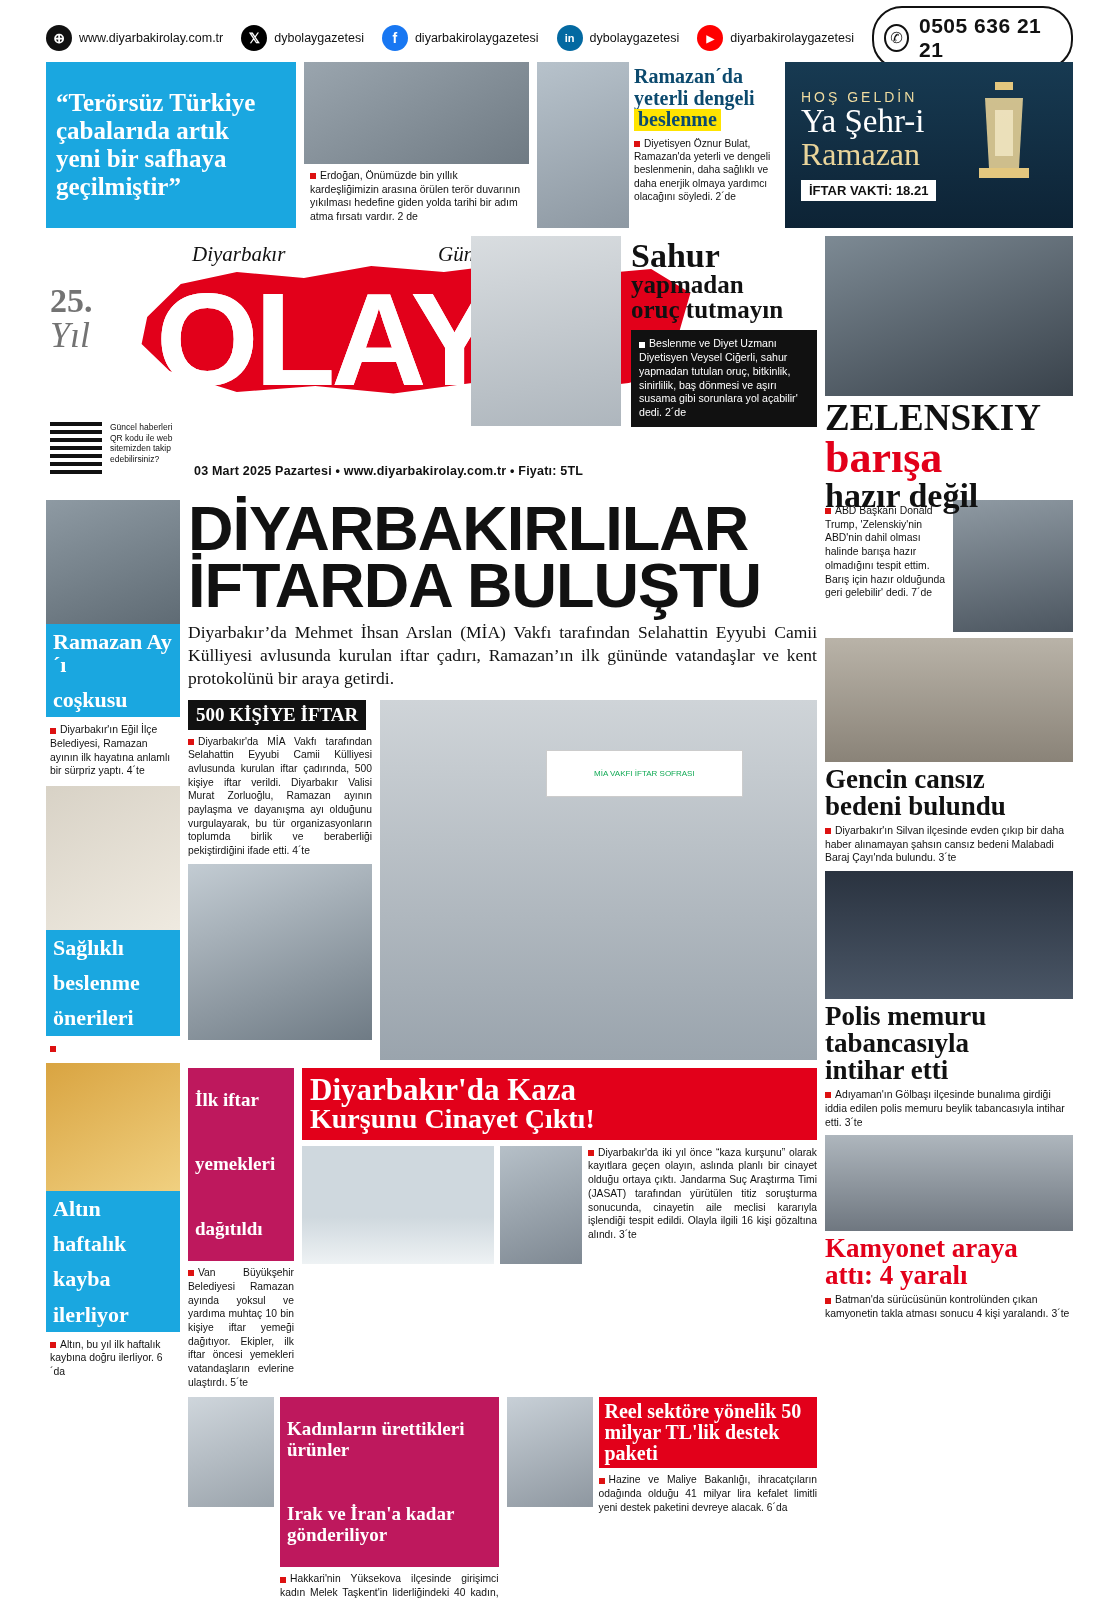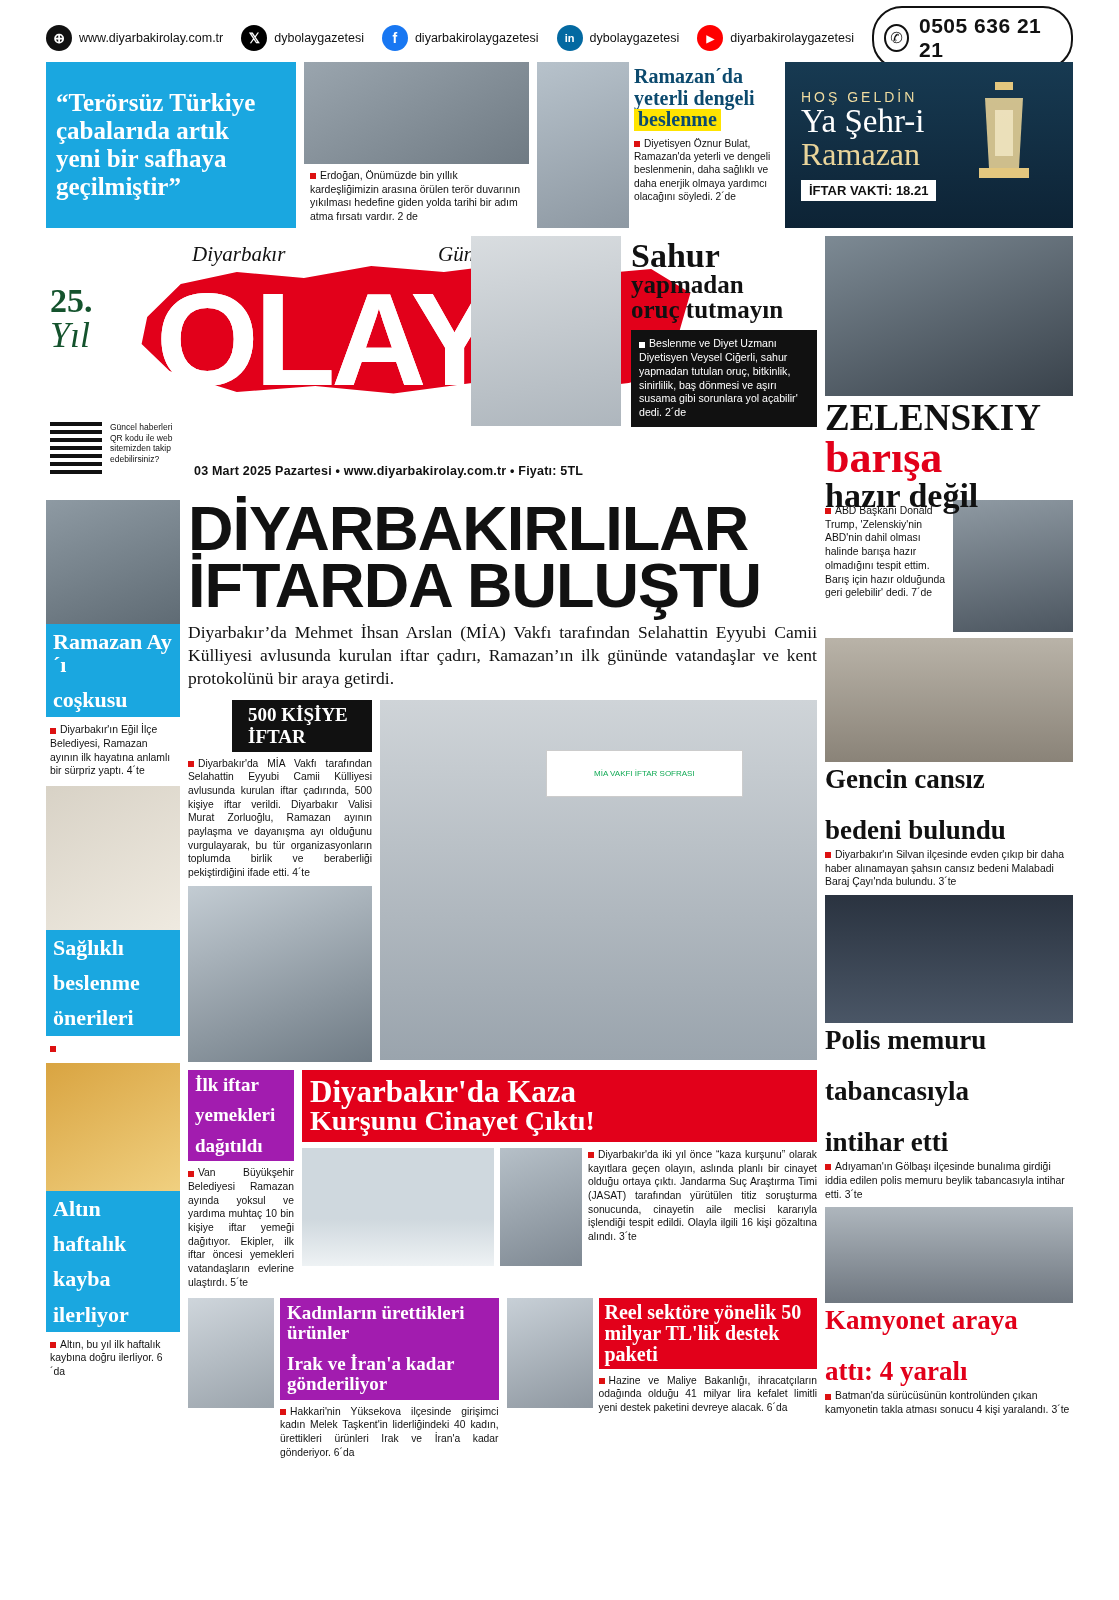--- a/index.html
+++ b/index.html
@@ -48,21 +48,21 @@
         display:flex; flex-direction:column; justify-content:center; padding-left:16px;}
   .t4 .hg { font-size:14px; letter-spacing:3px; color:#f0dca0; }
   .t4 .ys { font-size:33px; font-family:"Liberation Serif",serif; color:#fff; line-height:1.0; }
   .t4 .rm { font-size:32px; font-family:"Liberation Serif",serif; color:#e9d49a; line-height:1.05;}
   .t4 .iftar { margin-top:8px; background:#fff; color:#111; font-weight:bold; font-size:13px; padding:3px 8px; display:inline-block; width:max-content;}
   .lantern { position:absolute; right:30px; top:18px; width:78px; height:120px; }
 
   
   .mast { display:flex; height:258px; margin-top:8px; gap:8px; }
   .mastleft { flex:1; position:relative; }
-  .yil { position:absolute; left:4px; top:46px; color:#14532d; font-family:"Liberation Serif",serif; }
+  .yil { position:absolute; left:4px; top:46px; color:#737373; font-family:"Liberation Serif",serif; }
   .yil .n { font-size:34px; font-weight:bold; }
   .yil .y { font-size:36px; font-style:italic; margin-top:-6px; }
   .diyar { position:absolute; left:146px; top:6px; font-family:"Liberation Serif",serif; font-style:italic; font-size:21px; }
   .gdogu { position:absolute; left:392px; top:6px; font-family:"Liberation Serif",serif; font-style:italic; font-size:21px; }
   .olaywrap { position:absolute; left:90px; top:18px; width:560px; height:150px; }
   .olaytxt { position:absolute; left:20px; top:10px; font-size:132px; font-weight:bold; color:#fff;
              font-family:"Liberation Sans",sans-serif; letter-spacing:-4px; -webkit-text-stroke:0px;
              text-shadow:0 0 0 #fff; }
   .mapblob { position:absolute; inset:0; background:#e2001a;
              clip-path:polygon(2% 42%,8% 20%,18% 12%,30% 16%,42% 8%,55% 12%,68% 6%,80% 14%,92% 10%,99% 26%,97% 52%,99% 74%,88% 86%,74% 92%,60% 86%,46% 93%,32% 88%,18% 92%,6% 78%,1% 60%); }
@@ -94,31 +94,31 @@
   .kicker { background:#1aa7e0; color:#fff; font-weight:bold; font-size:22px; line-height:1.05;
             padding:6px 7px; font-family:"Liberation Serif",serif; }
   .blurb { font-size:10.4px; line-height:1.32; padding:6px 4px 8px 4px; }
   .sq { display:inline-block; width:6px;height:6px;background:#d11; margin-right:4px; vertical-align:middle;}
   .ph { background:#b9c4cc; }
 
   .bigtitle { font-size:63px; font-weight:bold; line-height:.9; letter-spacing:-1px;
               font-family:"Liberation Sans",sans-serif; }
   .lead { font-size:17.5px; line-height:1.3; font-family:"Liberation Serif",serif; margin-top:8px; text-align:justify;}
 
-  .label500 { background:#111; color:#fff; font-weight:bold; font-size:19px; padding:4px 16px; display:inline-block;
-              font-family:"Liberation Serif",serif;margin-left:44px;}
+  .label500 { background:#111; color:#fff; font-weight:bold; font-size:19px; padding:4px 8px; display:inline-block;
+              font-family:"Liberation Serif",serif;}
   .col2txt { font-size:10.3px; line-height:1.33; margin-top:5px; text-align:justify;}
 
   .redbox { background:#e2001a; color:#fff; padding:6px 8px; }
   .redbox .r1 { font-size:31px; font-weight:bold; line-height:1.02; font-family:"Liberation Serif",serif;}
   .redbox .r2 { font-size:28px; font-weight:bold; line-height:1.02; font-family:"Liberation Serif",serif;}
 
-  .bluebox { background:#a21caf; color:#fff; padding:5px 7px; font-weight:bold; font-size:19px; line-height:1.08;
+  .bluebox { background:#be185d; color:#fff; padding:22px 7px; font-weight:bold; font-size:19px; line-height:1.08;
              font-family:"Liberation Serif",serif; }
-  .rlabel { font-size:27px; font-weight:bold; line-height:1.0; font-family:"Liberation Serif",serif;margin-top:24px; }
+  .rlabel { font-size:27px; font-weight:bold; line-height:1.0; font-family:"Liberation Serif",serif; }
   .rlabel.red { color:#e2001a; }
   .rtxt { font-size:10.4px; line-height:1.32; margin-top:4px; }
 
   
   .ph.people { background:linear-gradient(160deg,#8e9aa3,#5f6b74); }
   .ph.snow { background:linear-gradient(180deg,#cfd8de 60%,#eef2f4); }
   .ph.night { background:linear-gradient(180deg,#2a3340,#4a5666); }
   .ph.gold { background:linear-gradient(150deg,#d9a441,#f0d080); }
   .ph.food { background:linear-gradient(150deg,#d8d2c6,#efeae0); }
   .ph.hall { background:linear-gradient(180deg,#cfd4d8,#9aa4ad); }

